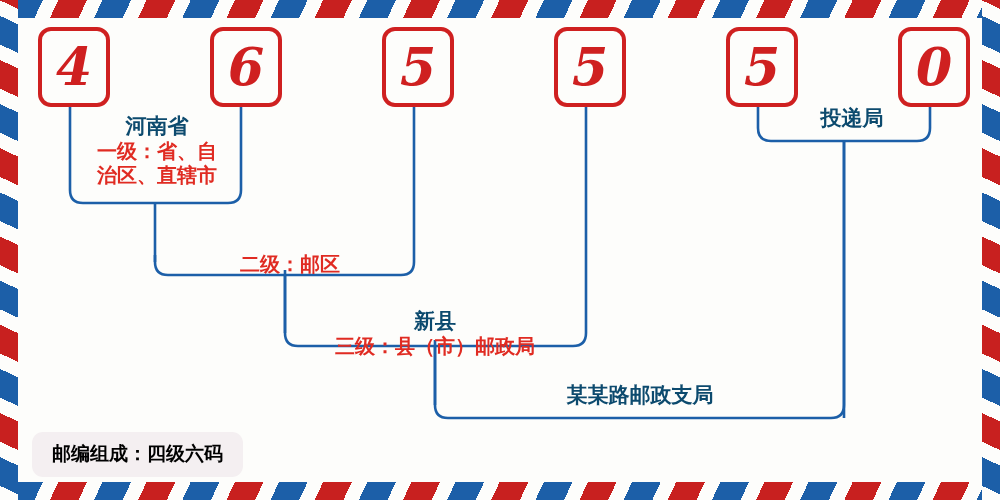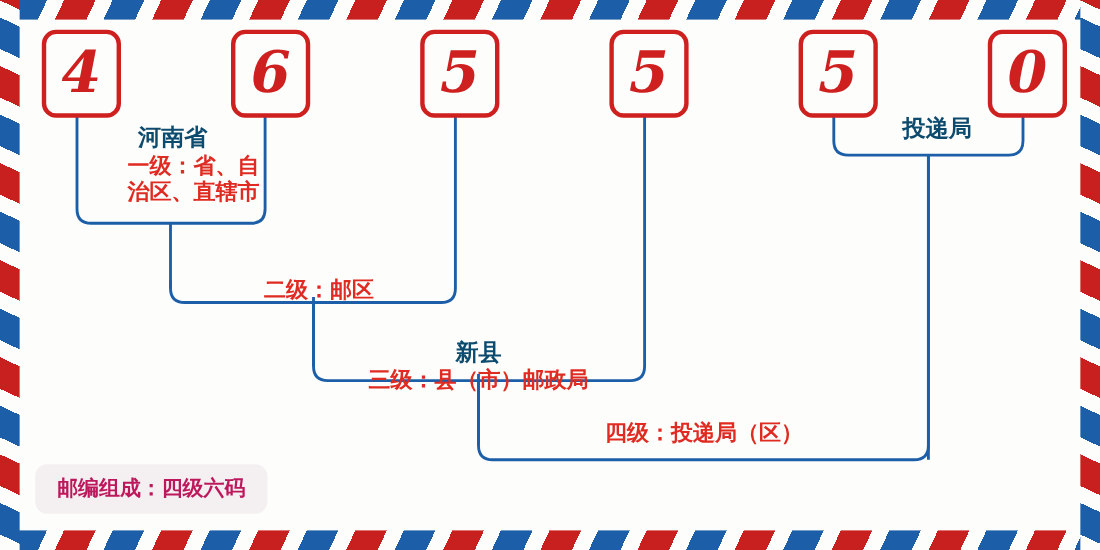--- a/index.html
+++ b/index.html
@@ -62,29 +62,29 @@
   
   .label{position:absolute;z-index:3;text-align:center;
          font-family:"Liberation Sans","DejaVu Sans",sans-serif;}
   .label .name{
     color:#0c4a6e;font-weight:bold;font-size:21px;line-height:1.22;
     white-space:nowrap;
   }
   .label .desc{
     color:#e02b22;font-weight:bold;font-size:20px;line-height:1.22;
   }
-  .label.two-line .desc{white-space:normal;text-align:right;}
+  .label.two-line .desc{white-space:normal;}
   .label .desc.nowrap{white-space:nowrap;}
   
   #legend{
     position:absolute;z-index:4;
-    left:32px;top:422px;
+    left:32px;top:432px;
     padding:9px 20px 10px 20px;
     background:#f4eff1;border-radius:11px;
-    color:#be185d;font-weight:bold;font-size:19px;
+    color:#000000;font-weight:bold;font-size:19px;
     font-family:"Liberation Serif","DejaVu Serif",serif;
     white-space:nowrap;
   }
 </style>
 </head>
 <body>
 
 <div id="envelope">
 
   <div id="sheet"></div>
@@ -153,20 +153,20 @@
 
   <div class="label" style="left:185px;top:252px;width:210px;">
     <div class="desc nowrap">二级：邮区</div>
   </div>
 
   <div class="label" style="left:782px;top:105px;width:140px;">
     <div class="name">投递局</div>
   </div>
 
   <div class="label" style="left:478px;top:382px;width:324px;">
-    <div class="desc nowrap">四级：投递局（区）</div>
+    <div class="name">某某路邮政支局</div>
   </div>
 
   <div id="legend">
     <span>邮编组成：四级六码</span>
   </div>
 
 </div>
 
 </body></html>

